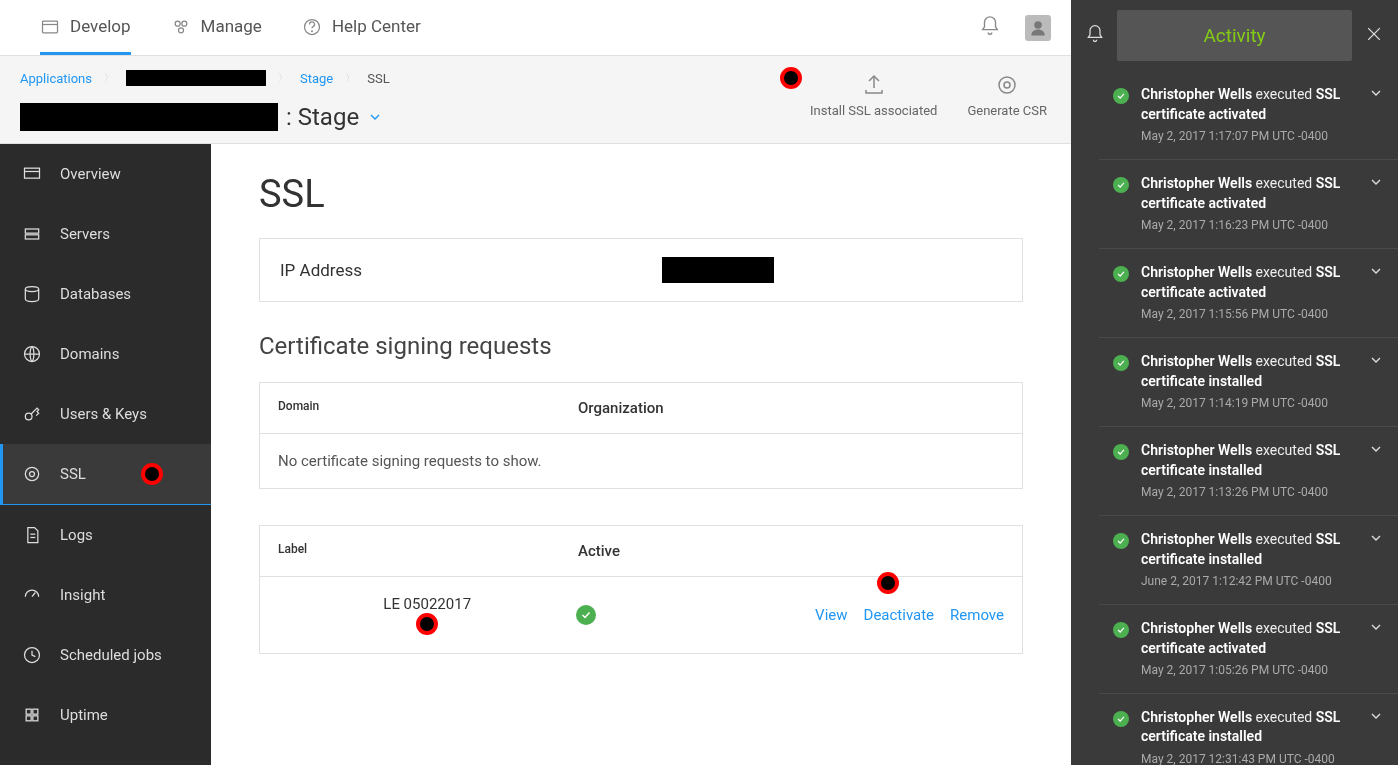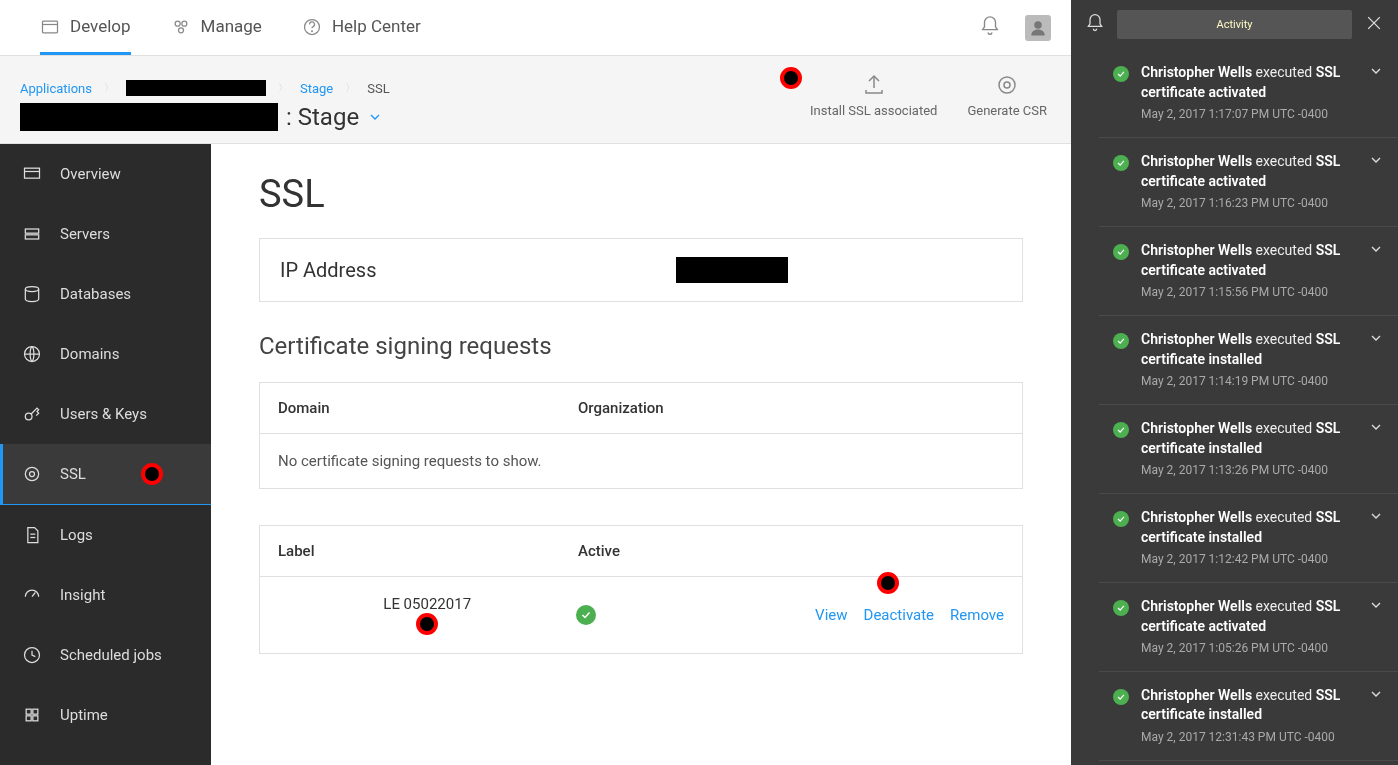--- a/index.html
+++ b/index.html
@@ -11,21 +11,21 @@
 .brand-logo::after { content: ""; position: absolute; width: 14px; height: 14px; background: #fff; border-radius: 50%; top: 7px; left: 7px; }
 .brand-text { font-size: 18px; color: #333; font-weight: 400; }
 .topnav-tabs { display: flex; gap: 40px; margin-left: 40px; align-items: center; height: 100%; }
 .topnav-tab { display: flex; align-items: center; gap: 10px; color: #555; font-size: 17px; cursor: pointer; height: 100%; border-bottom: 3px solid transparent; }
 .topnav-tab.active { border-bottom-color: #2196F3; }
 .topnav-tab .ticon { width: 20px; height: 18px; }
 .topnav-right { margin-left: auto; display: flex; align-items: center; gap: 24px; padding-right: 20px; }
 .bell-icon svg, .topnav-tab svg { stroke: #888; fill: none; stroke-width: 1.5; }
 .avatar { width: 26px; height: 26px; background: #bbb; border-radius: 3px; display:flex; align-items:center; justify-content:center; }
 .subheader { background: #f5f5f5; border-bottom: 1px solid #e0e0e0; height: 88px; display: flex; align-items: center; position: relative; }
-.breadcrumbs { position: absolute; top: 24px; left: 20px; font-size: 13px; display: flex; align-items: center; gap: 12px; }
+.breadcrumbs { position: absolute; top: 14px; left: 20px; font-size: 13px; display: flex; align-items: center; gap: 12px; }
 .breadcrumbs a { color: #2196F3; text-decoration: none; }
 .breadcrumbs .bc-plain { color: #555; }
 .bc-sep { color: #ccc; font-size: 10px; }
 .redact { background: #000; display: inline-block; }
 .env-title { position: absolute; left: 20px; bottom: 12px; font-size: 24px; color: #333; display: flex; align-items: center; gap: 8px; }
 .env-title .redact { width: 258px; height: 28px; }
 .env-chevron svg { stroke: #2196F3; fill: none; stroke-width: 2; }
 .subheader-actions { margin-left: auto; display: flex; gap: 30px; padding-right: 24px; align-items: flex-end; padding-bottom: 8px; }
 .subheader-action { display: flex; flex-direction: column; align-items: center; gap: 6px; cursor: pointer; position: relative; }
 .subheader-action .aicon { width: 24px; height: 24px; }
@@ -36,40 +36,40 @@
 .sidebar { width: 211px; background: #2b2b2b; display: flex; flex-direction: column; }
 .sidebar-item { display: flex; align-items: center; gap: 18px; padding: 20px 22px; color: #ddd; font-size: 15px; cursor: pointer; position: relative; }
 .sidebar-item.active { background: #3a3a3a; border-left: 3px solid #2196F3; padding-left: 19px; border-bottom: 1px solid #2196F3; }
 .sidebar-item .sicon { width: 20px; height: 20px; display:flex; align-items:center; justify-content:center; }
 .sidebar-item .sicon svg { stroke: #ddd; fill: none; stroke-width: 1.5; }
 .content { flex: 1; background: #fff; padding: 28px 48px; overflow-y: auto; }
 .content h1 { font-size: 38px; font-weight: 400; color: #333; margin-bottom: 22px; }
 .content .desc { font-size: 15px; color: #333; margin-bottom: 26px; }
 .content .desc a { color: #2196F3; text-decoration: none; }
 .info-box { border: 1px solid #e0e0e0; padding: 18px 20px; display: flex; align-items: center; margin-bottom: 30px; }
-.info-box .lbl { font-size: 20px; color: #333; }
+.info-box .lbl { font-size: 17px; color: #333; }
 .info-box .val-redact { width: 112px; height: 26px; background: #000; margin-left: 300px; }
 .content h2 { font-size: 24px; font-weight: 400; color: #444; margin-bottom: 22px; }
 .tbl { border: 1px solid #e0e0e0; margin-bottom: 36px; }
 .tbl-head { display: flex; padding: 16px 18px; border-bottom: 1px solid #e0e0e0; }
-.tbl-head .col1 { width: 300px; font-size: 15px; color: #333; font-weight: 500; }
+.tbl-head .col1 { width: 300px; font-size: 12px; color: #333; font-weight: 500; }
 .tbl-head .col2 { font-size: 15px; color: #333; font-weight: 500; }
 .tbl-row { display: flex; padding: 18px; align-items: center; }
 .tbl-row.empty { color: #555; font-size: 15px; }
 .cert-col-label { width: 300px; display: flex; align-items: center; gap: 0; font-size: 15px; color: #333; flex-direction: column; }
 .cert-col-active { width: 240px; display: flex; align-items: center; }
 .check-badge { width: 20px; height: 20px; background: #4CAF50; border-radius: 50%; display:flex; align-items:center; justify-content:center; }
 .check-badge svg { stroke: #fff; stroke-width: 3; fill: none; }
 .cert-actions { margin-left: auto; display: flex; gap: 16px; position: relative; }
 .cert-actions a { color: #2196F3; text-decoration: none; font-size: 15px; cursor: pointer; }
 
 .activity-panel { width: 327px; height: 765px; background: #3a3a3a; display: flex; flex-direction: column; color: #eee; }
 .activity-head { display: flex; align-items: center; padding: 10px 14px; gap: 12px; }
 .activity-head .abell svg { stroke: #ddd; fill: none; stroke-width: 1.5; }
-.activity-btn { flex: 1; background: #555; color: #fef9c3; text-align: center; padding: 8px; font-size: 11px; border-radius: 2px; }
+.activity-btn { flex: 1; background: #555; color: #84cc16; text-align: center; padding: 14px; font-size: 19px; border-radius: 2px; }
 .activity-close svg { stroke: #ddd; stroke-width: 1.5; }
 .activity-list { flex: 1; overflow-y: auto; }
 .activity-item { display: flex; padding: 14px 14px 14px 14px; border-bottom: 1px solid #4a4a4a; gap: 12px; align-items: flex-start; margin-left: 28px; }
 .activity-item .aicon { flex-shrink: 0; margin-top: 3px; }
 .activity-item .abody { flex: 1; font-size: 14px; line-height: 1.4; }
 .activity-item .abody .user { font-weight: 600; color: #fff; }
 .activity-item .abody .action { font-weight: 600; color: #fff; }
 .activity-item .ats { font-size: 12px; color: #aaa; margin-top: 4px; }
 .activity-item .achev svg { stroke: #ddd; fill: none; stroke-width: 2; }
 </style>
@@ -392,21 +392,21 @@
       <div class="activity-item">
         <div class="aicon">
           <div class="check-badge" style="width:16px;height:16px;">
             <svg width="10" height="10" viewBox="0 0 24 24">
               <polyline points="5 12 10 17 19 7"></polyline>
             </svg>
           </div>
         </div>
         <div class="abody">
           <div><span class="user">Christopher Wells</span> <span>executed</span> <span class="action">SSL certificate installed</span></div>
-          <div class="ats">May 2, 2017 1:12:42 PM UTC -0400</div>
+          <div class="ats">June 2, 2017 1:12:42 PM UTC -0400</div>
         </div>
         <div class="achev"><svg width="16" height="16" viewBox="0 0 24 24">
             <polyline points="6 9 12 15 18 9"></polyline>
           </svg></div>
       </div>
       <div class="activity-item">
         <div class="aicon">
           <div class="check-badge" style="width:16px;height:16px;">
             <svg width="10" height="10" viewBox="0 0 24 24">
               <polyline points="5 12 10 17 19 7"></polyline>

